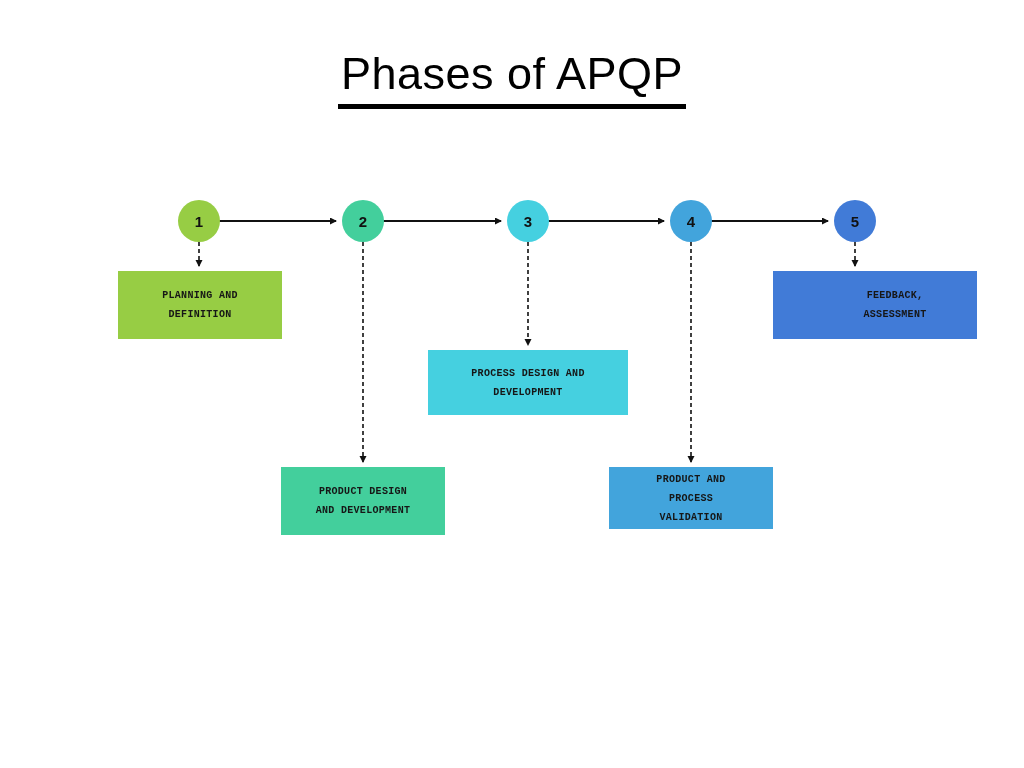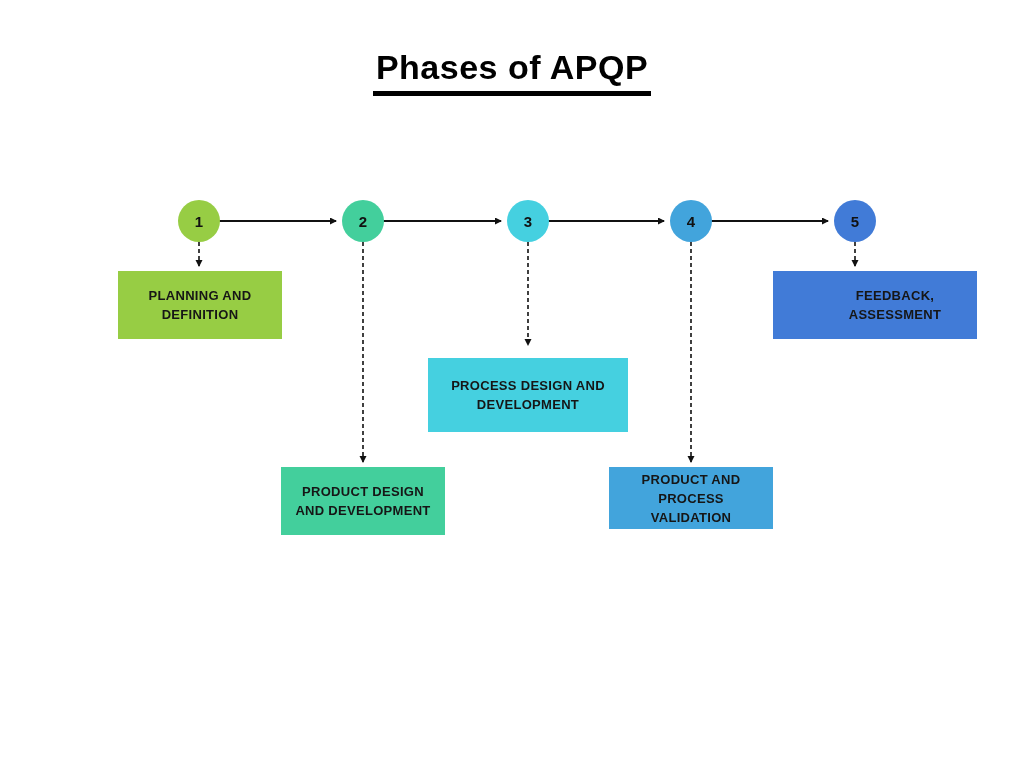--- a/index.html
+++ b/index.html
@@ -18,22 +18,22 @@
   .title {
     position: absolute;
     top: 48px;
     left: 0;
     width: 100%;
     text-align: center;
     margin: 0;
   }
   .title span {
     display: inline-block;
-    font-size: 34px;
-    font-weight: 700;
+    font-size: 45px;
+    font-weight: 400;
     color: #000000;
     letter-spacing: 0.5px;
     border-bottom: 5px solid #000000;
     padding: 0 3px 4px 3px;
   }
   .connectors {
     position: absolute;
     left: 0;
     top: 0;
     width: 1024px;
@@ -56,30 +56,31 @@
   .c2 { left: 342px; }
   .c3 { left: 507px; }
   .c4 { left: 670px; }
   .c5 { left: 834px; }
   .box {
     position: absolute;
     display: flex;
     align-items: center;
     justify-content: center;
     text-align: center;
-    font-size: 13px;
+    font-size: 10px;
     font-weight: 700;
     line-height: 19px;
     letter-spacing: 0.3px;
     color: #161616;
     white-space: pre-line;
+    font-family: Liberation Mono, monospace;
   }
   .b1 { left: 118px; top: 271px; width: 164px; height: 68px; }
   .b2 { left: 281px; top: 467px; width: 164px; height: 68px; }
-  .b3 { left: 428px; top: 358px; width: 200px; height: 74px; }
+  .b3 { left: 428px; top: 350px; width: 200px; height: 65px; }
   .b4 { left: 609px; top: 467px; width: 164px; height: 62px; }
   .b5 { left: 773px; top: 271px; width: 164px; height: 68px; }
 </style>
 </head>
 <body>
 
 <div class="stage">
 
   <h1 class="title">
     <span>Phases of APQP</span>

